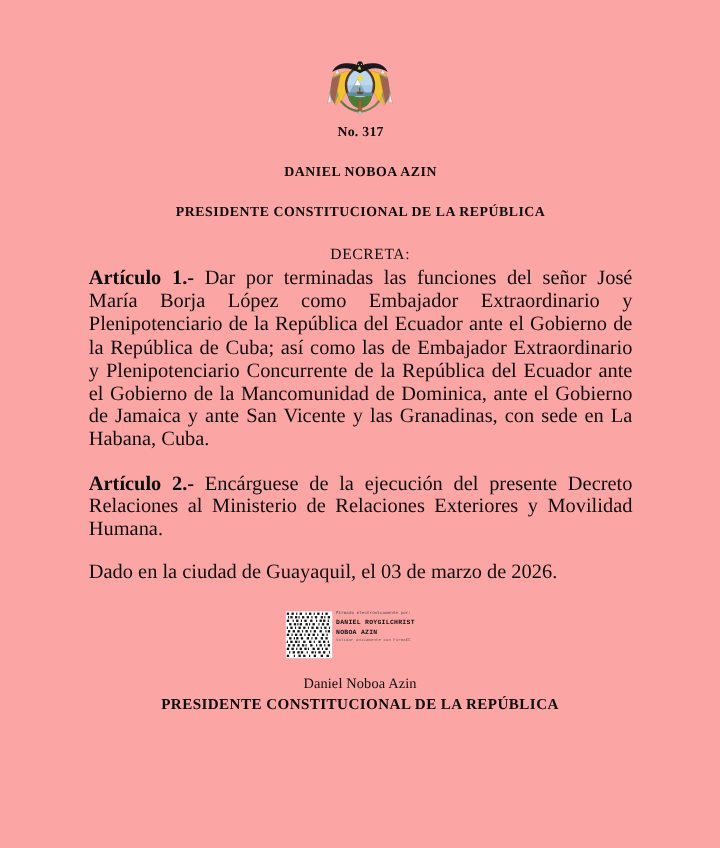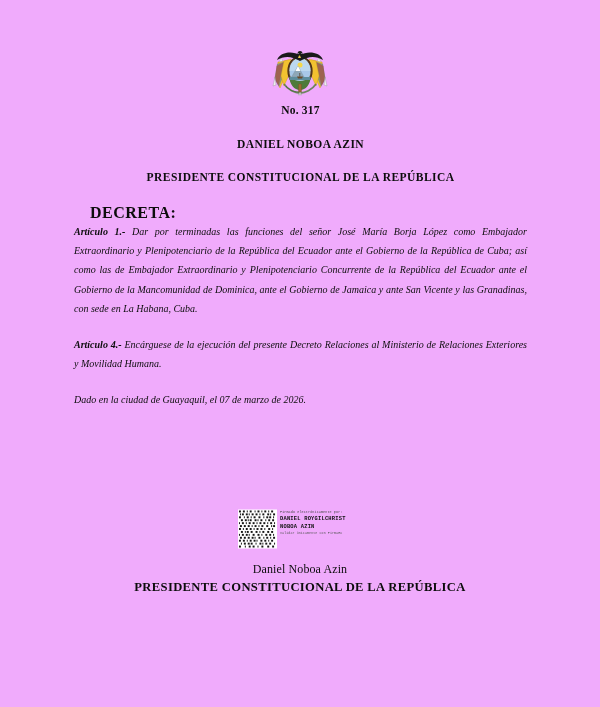--- a/index.html
+++ b/index.html
@@ -12,21 +12,21 @@
     width: 600px;
     height: 707px;
     position: relative;
     font-family: "Liberation Serif", "DejaVu Serif", serif;
     color: #0d0d0d;
     overflow: hidden;
   }
   .page {
     position: absolute;
     inset: 0;
-    background: #f0abfc;
+    background: #fca5a5;
   }
 
   
   .crest-wrap {
     position: absolute;
     left: 0;
     right: 0;
     top: 40px;
     display: flex;
     justify-content: center;
@@ -59,42 +59,41 @@
     margin: 0 0 21px 0;
   }
   .president-title {
     text-align: center;
     font-weight: bold;
     font-size: 11.5px;
     letter-spacing: 0.45px;
     margin: 0 0 21px 0;
   }
   .decreta {
-    text-align: left;
-    font-weight: bold;
-    font-size: 16px;
+    text-align: center;
+    font-weight: normal;
+    font-size: 13px;
     letter-spacing: 0.5px;
     margin: 0;
     padding-left: 16px;
   }
 
   
   .body-block {
     position: absolute;
     left: 74px;
     width: 453px;
     top: 222px;
   }
   .para {
     text-align: justify;
     text-justify: inter-word;
-    font-size: 10px;
+    font-size: 17px;
     line-height: 19.2px;
     margin: 0 0 17px 0;
-    font-style: italic;
   }
   .para:last-child { margin-bottom: 0; }
   .para b { font-weight: bold; }
 
   
   .stamp {
     position: absolute;
     left: 238px;
     top: 509px;
     display: flex;
@@ -216,24 +215,24 @@
     <p class="doc-number">No. 317</p>
     <p class="president-name">DANIEL NOBOA AZIN</p>
     <p class="president-title">PRESIDENTE CONSTITUCIONAL DE LA REPÚBLICA</p>
     <p class="decreta">DECRETA:</p>
   </div>
 
   <div class="body-block">
 
     <p class="para"><b>Artículo 1.-</b><span> Dar por terminadas las funciones del señor José María Borja López como Embajador Extraordinario y Plenipotenciario de la República del Ecuador ante el Gobierno de la República de Cuba; así como las de Embajador Extraordinario y Plenipotenciario Concurrente de la República del Ecuador ante el Gobierno de la Mancomunidad de Dominica, ante el Gobierno de Jamaica y ante San Vicente y las Granadinas, con sede en La Habana, Cuba.</span></p>
 
-    <p class="para"><b>Artículo 4.-</b><span> Encárguese de la ejecución del presente Decreto Relaciones al Ministerio de Relaciones Exteriores y Movilidad Humana.</span></p>
-
-
-    <p class="para">Dado en la ciudad de Guayaquil, el 07 de marzo de 2026.</p>
+    <p class="para"><b>Artículo 2.-</b><span> Encárguese de la ejecución del presente Decreto Relaciones al Ministerio de Relaciones Exteriores y Movilidad Humana.</span></p>
+
+
+    <p class="para">Dado en la ciudad de Guayaquil, el 03 de marzo de 2026.</p>
   </div>
 
   <div class="stamp">
     <svg class="qr" viewBox="0 0 40 40">
       <rect width="40" height="40" fill="#ffffff"></rect>
       <g fill="#161616">
         <rect x="1" y="1" width="2" height="2"></rect>
           <rect x="5" y="1" width="2" height="2"></rect>
           <rect x="9" y="1" width="1" height="2"></rect>
           <rect x="12" y="1" width="2" height="2"></rect>

